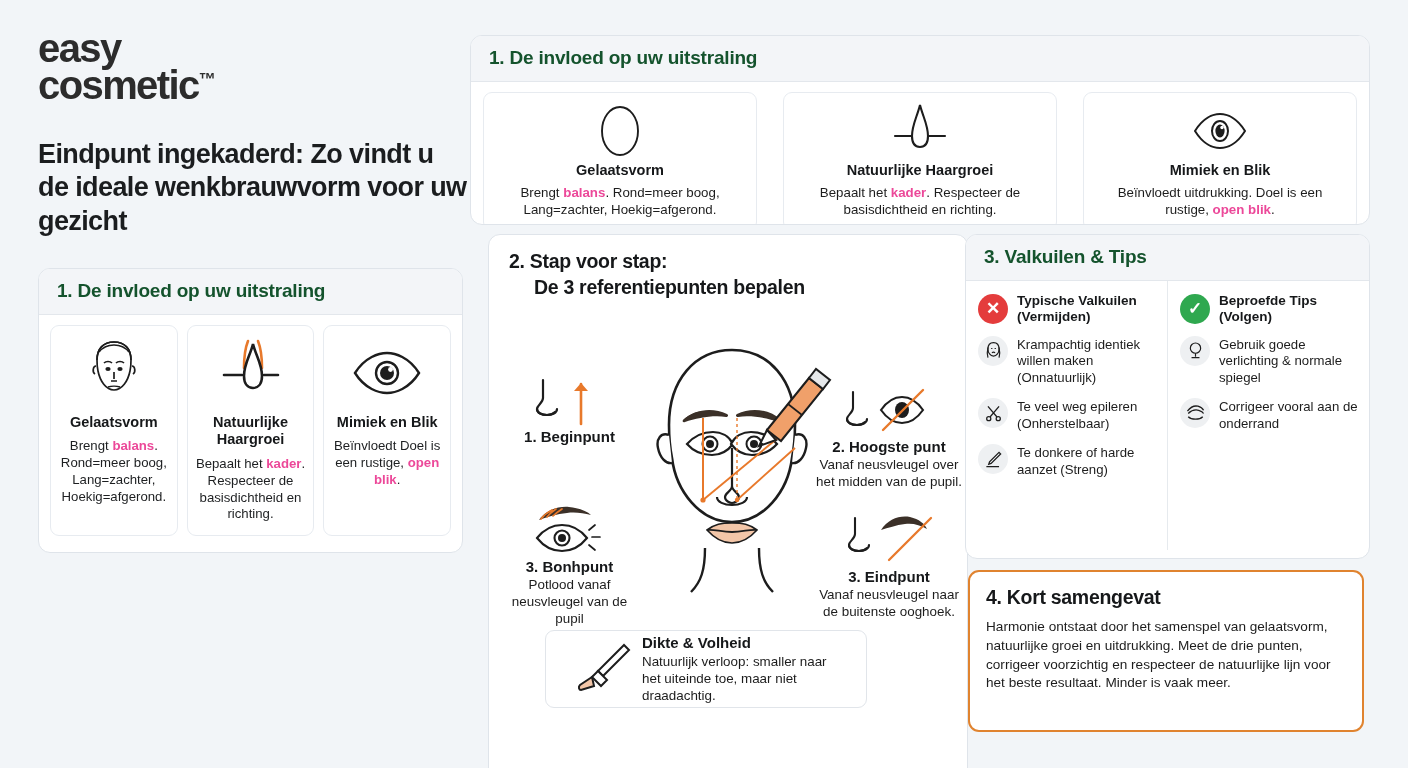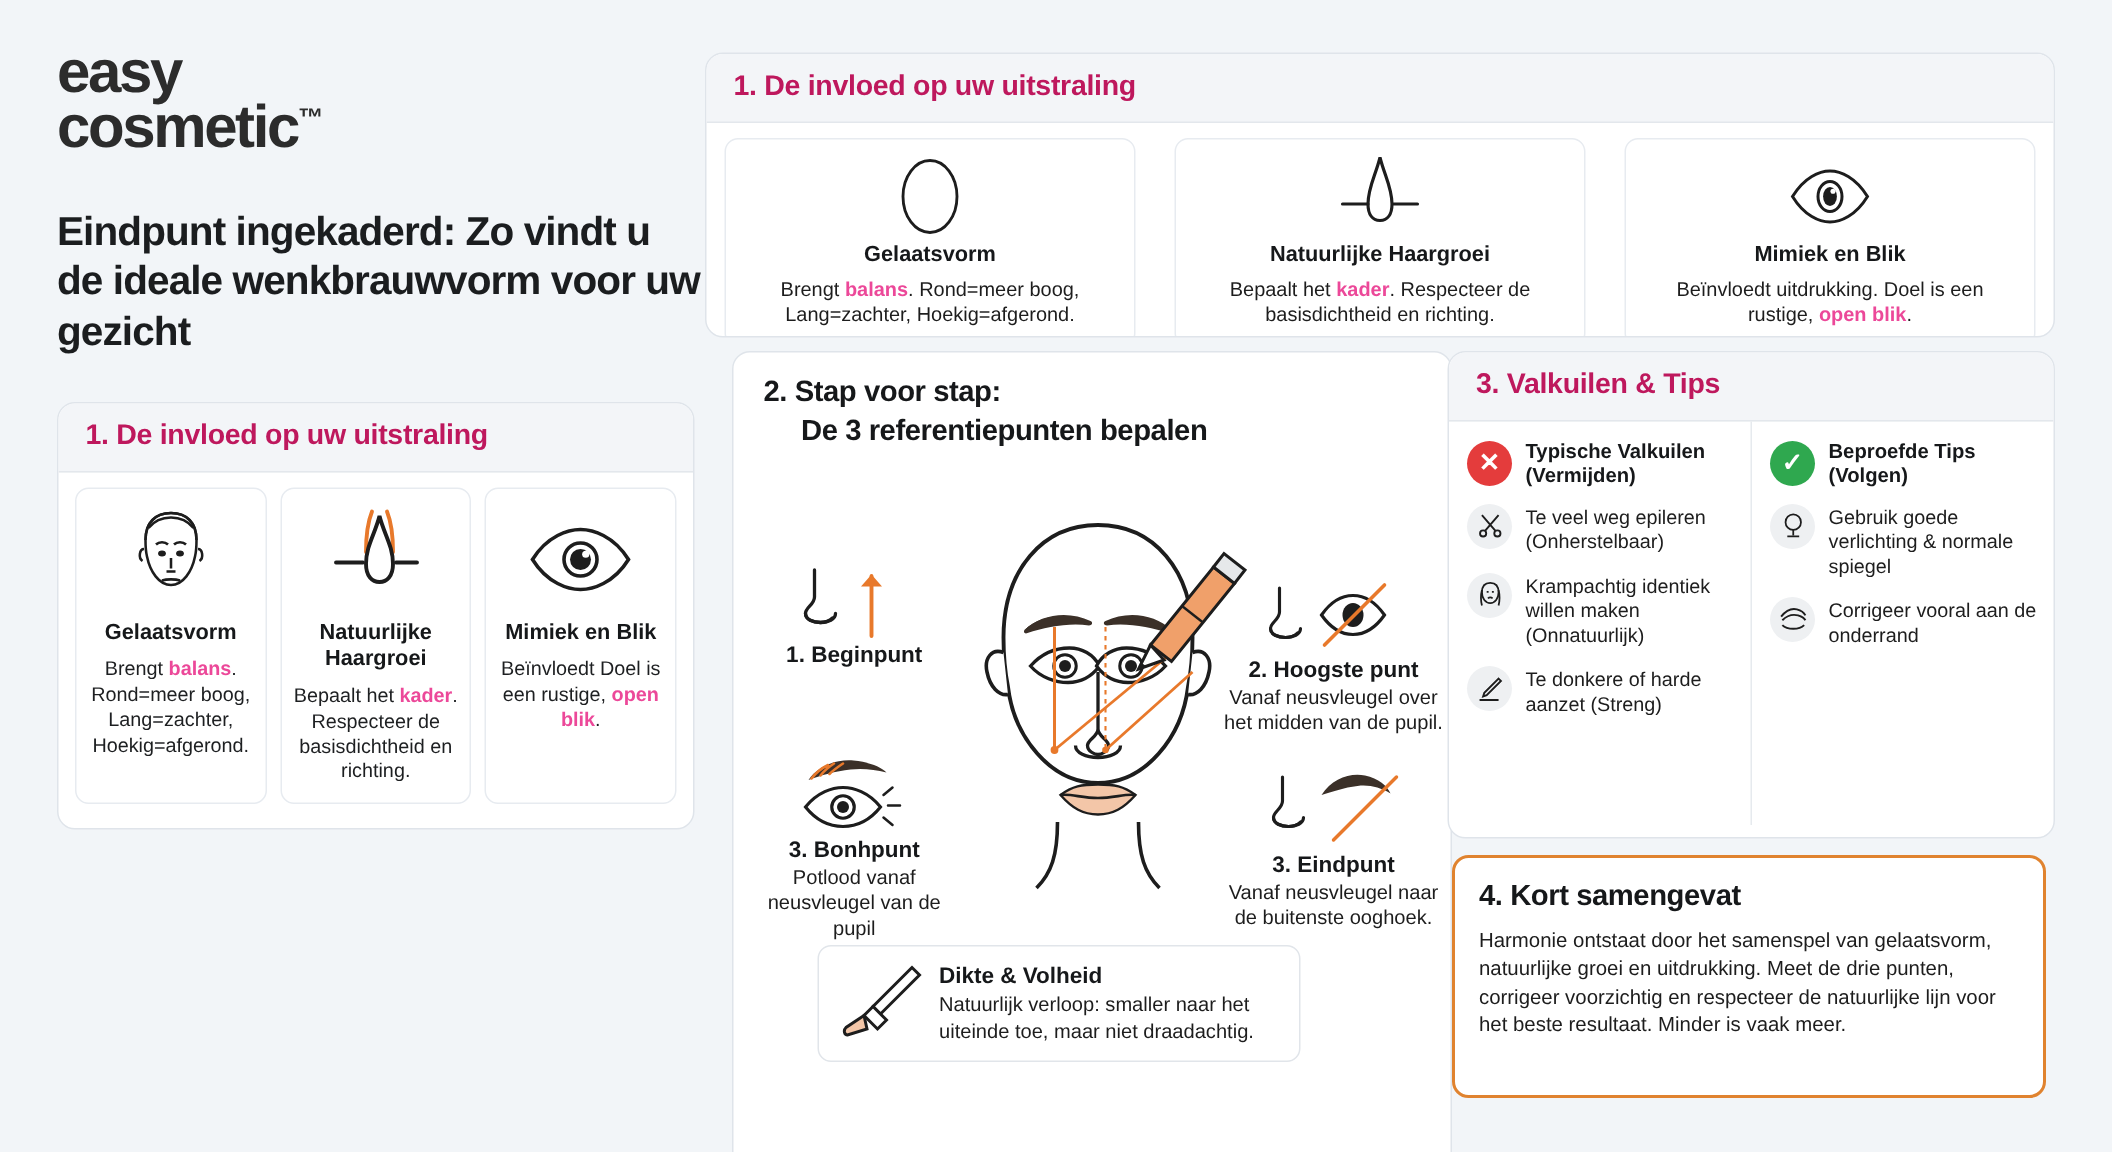--- a/index.html
+++ b/index.html
@@ -20,21 +20,21 @@
     border-radius:12px;
     overflow:hidden;
   }
   .panel-head{
     background:#f3f5f8;
     border-bottom:1px solid #e3e7ec;
     padding:11px 18px 12px 18px;
     font-weight:bold;
     font-size:19px;
     letter-spacing:-0.2px;
-    color:#be185d;
+    color:#14532d;
   }
 
   
   .brand{
     position:absolute; left:38px; top:30px;
     font-weight:bold; font-size:40px; line-height:0.92;
     letter-spacing:-1.6px; color:#2c2c2c;
   }
   .brand .tm{ font-size:17px; vertical-align:super; letter-spacing:0; }
   .headline{
@@ -86,21 +86,21 @@
   .step-ic{ position:absolute; }
   #ic1{ left:38px; top:74px; }
   #ic2{ left:350px; top:86px; }
   #ic3a{ left:40px; top:202px; }
   #ic3b{ left:352px; top:212px; }
   #face-svg{ position:absolute; left:128px; top:40px; }
 
   .thick-box{
     position:absolute; left:545px; top:630px; width:322px; height:78px;
     background:#fff; border:1px solid #e1e5ea; border-radius:9px;
-    display:flex; align-items:center; padding:0 12px; gap:10px;
+    display:flex; align-items:center; padding:0 28px; gap:10px;
   }
   .thick-txt .t{ font-weight:bold; font-size:15px; color:#16181a; }
   .thick-txt .d{ font-size:13.4px; line-height:1.27; margin-top:2px; }
 
   
   #tips-panel{ left:965px; top:234px; width:405px; height:325px; }
   .tips-cols{ display:flex; height:269px; }
   .tips-col{ flex:1; padding:12px 10px 0 12px; }
   .tips-col.left{ border-right:1px solid #e6eaee; }
   .col-head{ display:flex; align-items:center; gap:9px; margin-bottom:11px; }
@@ -356,39 +356,39 @@
         <div class="col-head">
           <div class="badge x">✕</div>
           <div class="ct">
             <span>Typische Valkuilen</span><br>
             <span>(Vermijden)</span>
           </div>
         </div>
 
         <div class="tip-row">
           <div class="tip-ic">
-            <svg width="19" height="19" viewBox="0 0 24 24" fill="none" stroke="#1d1d1d" stroke-width="1.6">
-              <circle cx="6" cy="18.5" r="2.6"></circle>
-                <circle cx="18" cy="18.5" r="2.6"></circle>
-              <path d="M7.6 16.4L19 3M16.4 16.4L5 3"></path>
-            </svg>
-          </div>
-          <div class="tip-tx">Te veel weg epileren (Onherstelbaar)</div>
-        </div>
-
-        <div class="tip-row">
-          <div class="tip-ic">
             <svg width="19" height="19" viewBox="0 0 24 24" fill="none" stroke="#1d1d1d" stroke-width="1.5">
               <path d="M12 2c-4.5 0-7 3-7 8 0 5 3 9 7 9s7-4 7-9c0-5-2.5-8-7-8z"></path>
               <path d="M5 8c-1 4-1 9 0 13M19 8c1 4 1 9 0 13"></path>
               <path d="M9 9.5h1.6M13.4 9.5H15"></path>
               <path d="M10 15c1.2-1 2.8-1 4 0"></path>
             </svg>
           </div>
           <div class="tip-tx">Krampachtig identiek willen maken (Onnatuurlijk)</div>
+        </div>
+
+        <div class="tip-row">
+          <div class="tip-ic">
+            <svg width="19" height="19" viewBox="0 0 24 24" fill="none" stroke="#1d1d1d" stroke-width="1.6">
+              <circle cx="6" cy="18.5" r="2.6"></circle>
+                <circle cx="18" cy="18.5" r="2.6"></circle>
+              <path d="M7.6 16.4L19 3M16.4 16.4L5 3"></path>
+            </svg>
+          </div>
+          <div class="tip-tx">Te veel weg epileren (Onherstelbaar)</div>
         </div>
 
         <div class="tip-row">
           <div class="tip-ic">
             <svg width="19" height="19" viewBox="0 0 24 24" fill="none" stroke="#1d1d1d" stroke-width="1.6">
               <path d="M19 3l2 2-12 12-3 1 1-3z"></path>
                 <path d="M3 21h16"></path>
             </svg>
           </div>
           <div class="tip-tx">Te donkere of harde aanzet (Streng)</div>

